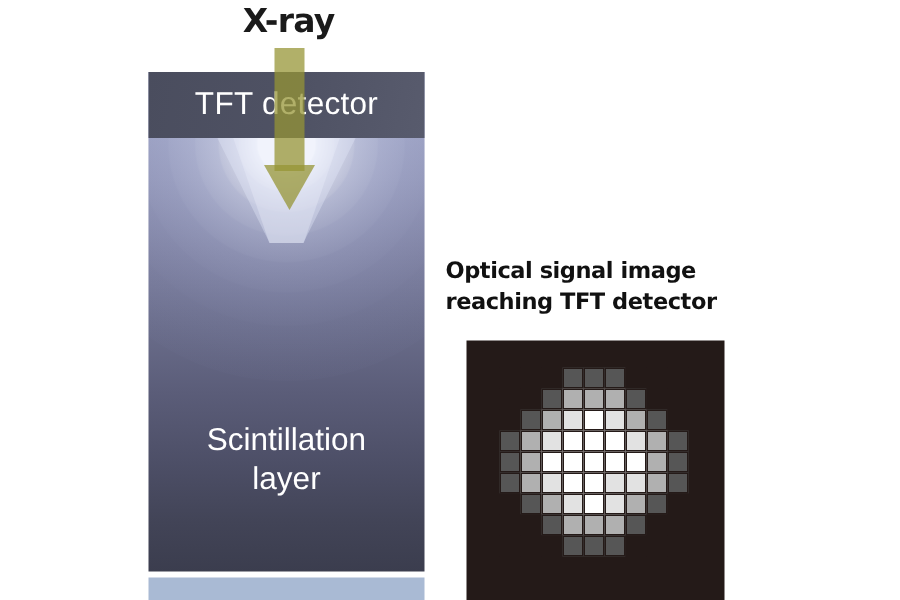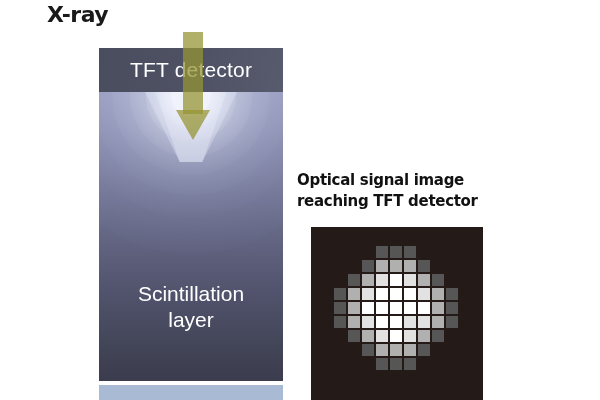--- a/index.html
+++ b/index.html
@@ -14,26 +14,26 @@
     overflow: hidden;
     font-family: "Liberation Sans", sans-serif;
   }
 
   
   #xray-label {
     position: absolute;
     left: 0;
     top: 2px;
     width: 385px;
+    text-align: center;
     font-size: 22px;
     font-weight: bold;
     color: #1a1a1a;
     letter-spacing: -0.5px;
     font-family: "DejaVu Sans", sans-serif;
-    margin-left: 47px;
   }
 
   
   #detector-diagram {
     position: absolute;
     left: 99px;
     top: 48px;
     width: 184px;
     height: 352px;
   }

